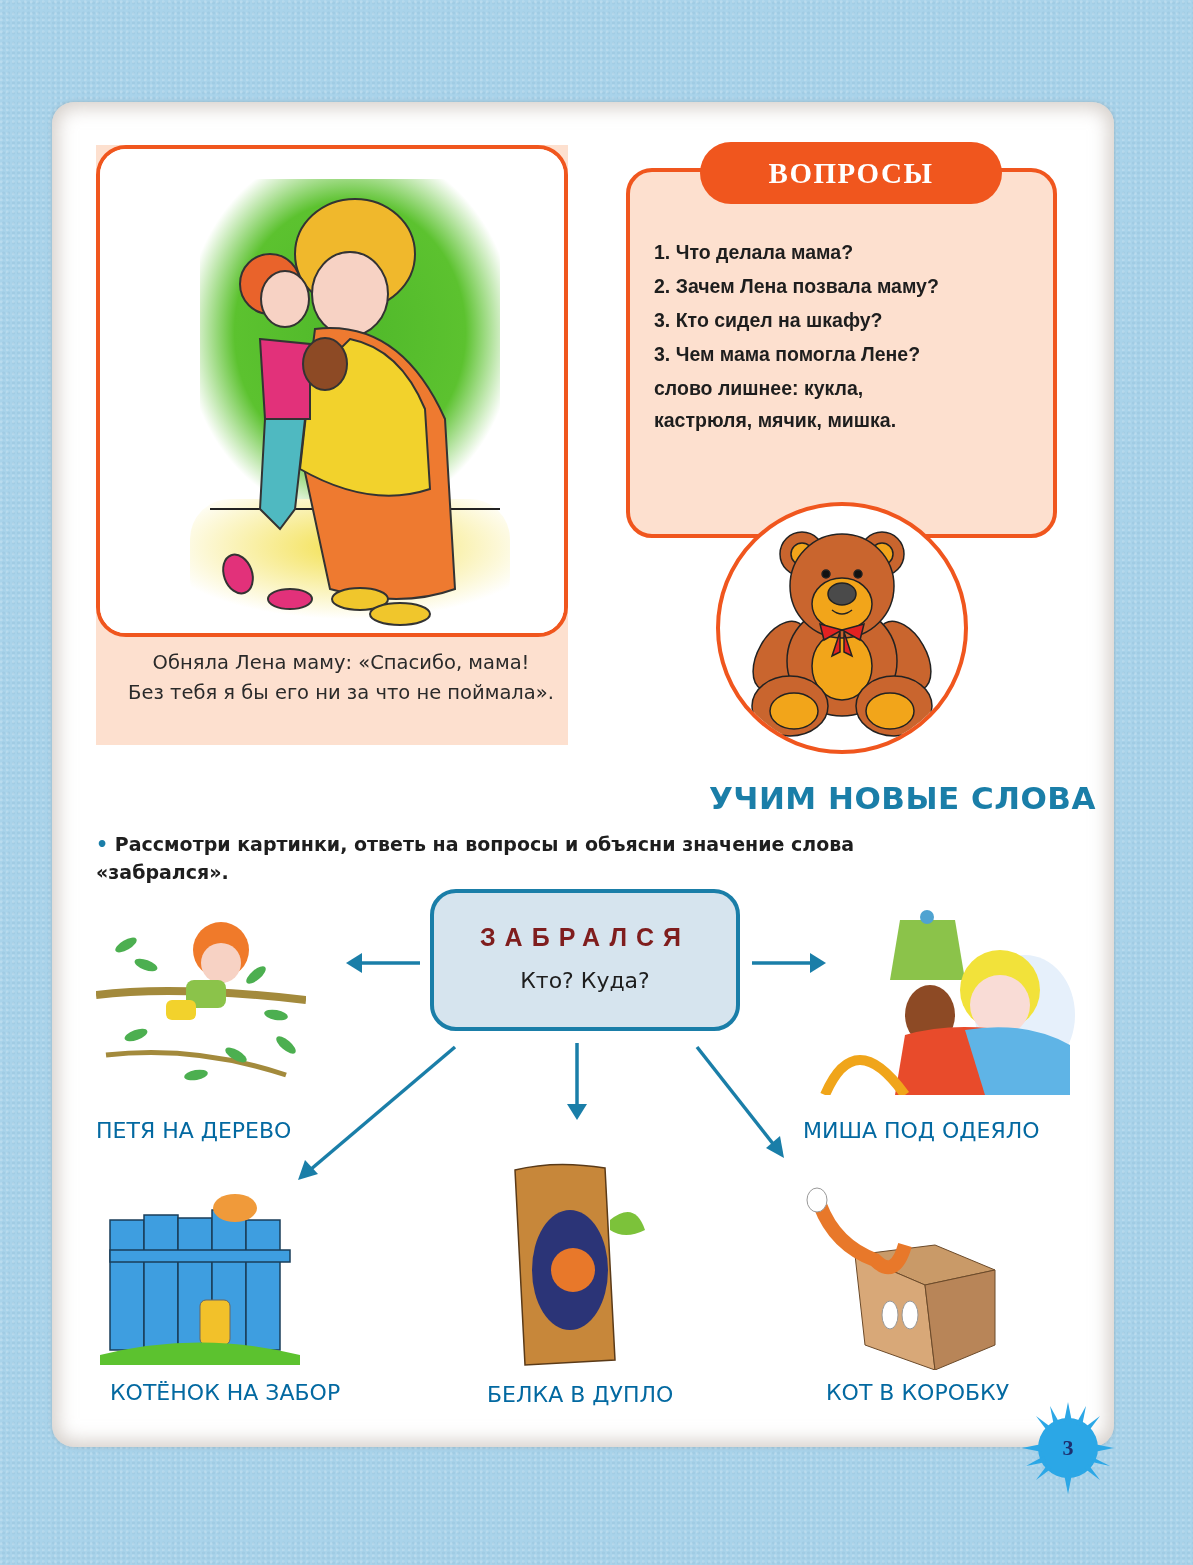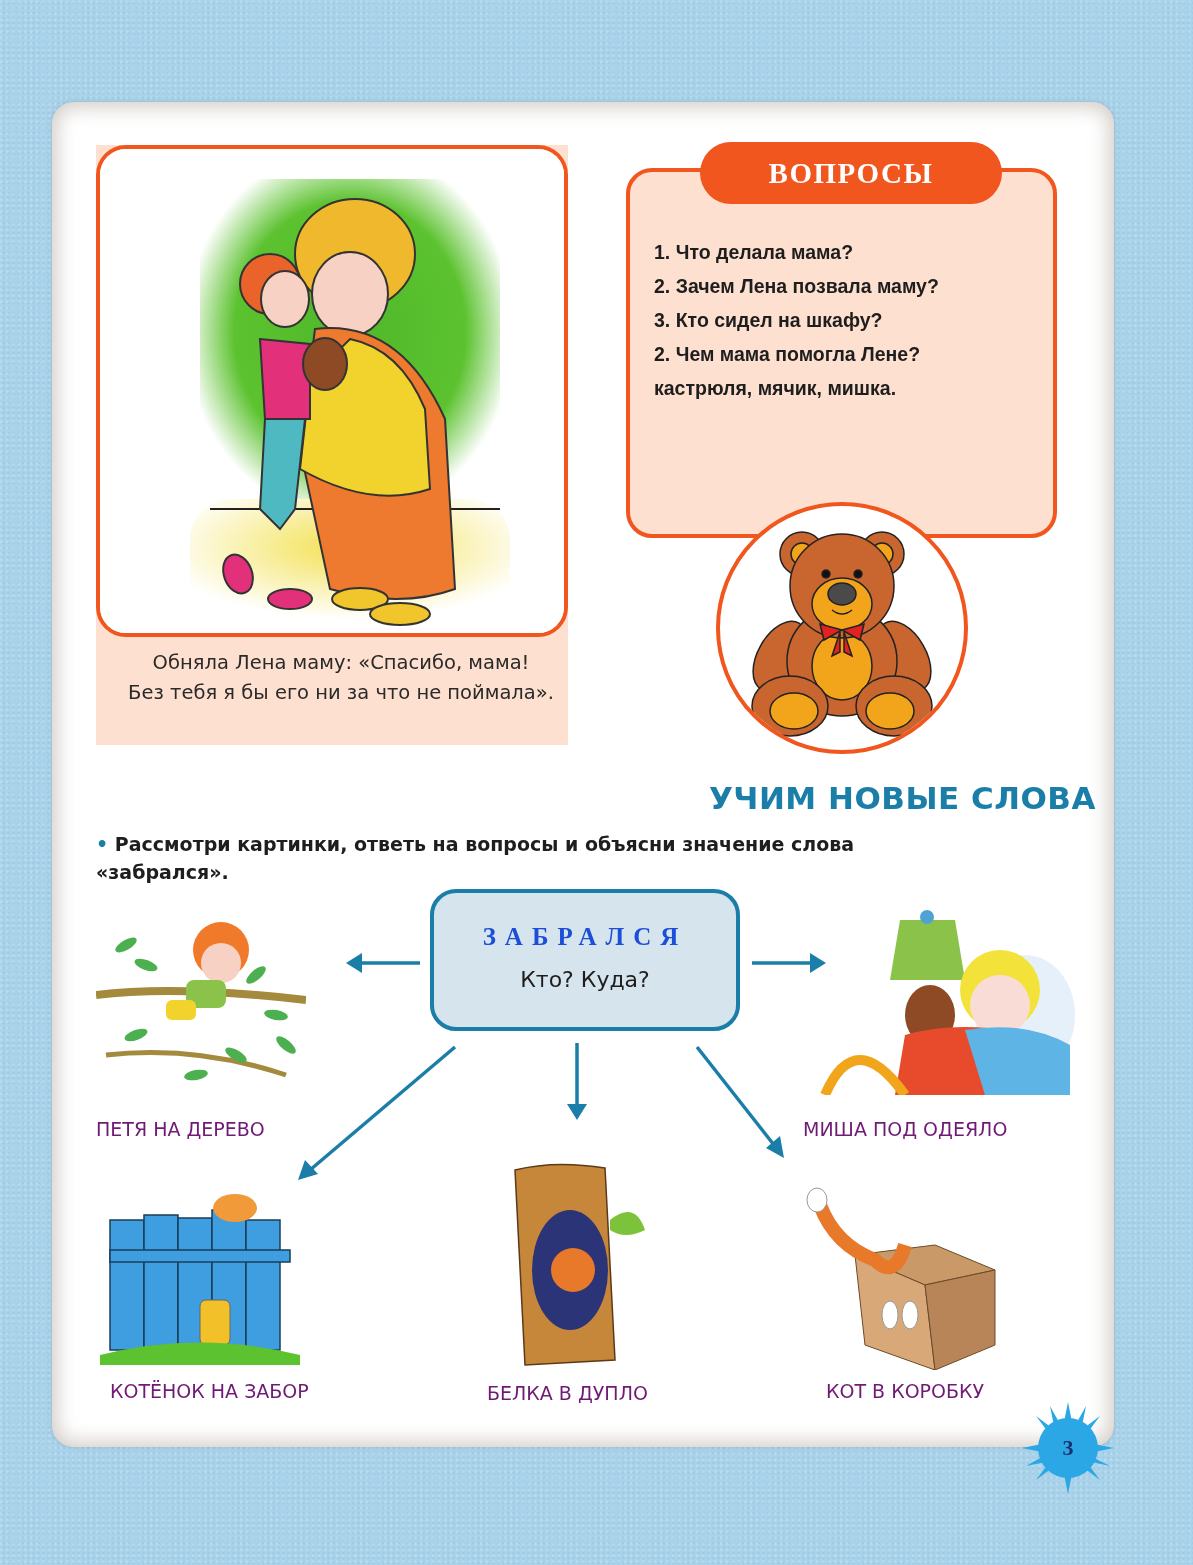--- a/index.html
+++ b/index.html
@@ -72,33 +72,33 @@
   }
   .instruction .bullet { color: #1a7ea8; }
 
   .center-box {
     left: 430px; top: 889px; width: 310px; height: 142px;
     background: #d6e4ee; border: 4px solid #1a7ea8; border-radius: 26px;
     text-align: center;
   }
   .center-word {
     margin-top: 30px; font-weight: bold; font-size: 25px; letter-spacing: 9px;
-    color: #1d4ed8; font-family: Liberation Serif, serif;
+    color: #7f1d1d; font-family: Liberation Sans, sans-serif;
   }
   .center-q {
     margin-top: 16px; font-size: 22px; color: #1e1e1e;
     font-family: "DejaVu Sans", sans-serif;
   }
 
   .arrows { left: 0; top: 0; width: 1193px; height: 1565px; pointer-events: none; }
 
   .pic { position: absolute; }
   .label {
     position: absolute; font-family: "DejaVu Sans", sans-serif;
-    font-size: 19px; color: #701a75; white-space: nowrap;
+    font-size: 22px; color: #0369a1; white-space: nowrap;
   }
 
   .page-num {
     left: 1020px; top: 1400px; width: 96px; height: 96px;
     display: flex; align-items: center; justify-content: center;
   }
   .page-num svg { position: absolute; left: 0; top: 0; }
   .page-num span {
     position: relative; font-family: "Liberation Serif", serif; font-weight: bold;
     font-size: 22px; color: #1d2f6e;
@@ -150,22 +150,23 @@
   <span>Обняла Лена маму: «Спасибо, мама!</span>
   <span>Без тебя я бы его ни за что не поймала».</span>
 </div>
 
 <div class="abs q-box"></div>
 <div class="abs q-tab">ВОПРОСЫ</div>
 <div class="abs q-list">
   <div class="q-item">1. Что делала мама?</div>
   <div class="q-item">2. Зачем Лена позвала маму?</div>
   <div class="q-item">3. Кто сидел на шкафу?</div>
-  <div class="q-item">2. Чем мама помогла Лене?</div>
+  <div class="q-item">3. Чем мама помогла Лене?</div>
   <div class="q-item" style="margin-bottom:0;">
+    <div>слово лишнее: кукла,</div>
     <div>кастрюля, мячик, мишка.</div>
   </div>
 </div>
 <div class="abs bear-circle">
   <svg viewBox="0 0 244 244" width="244" height="244">
     <g stroke="#222" stroke-width="1.5">
       <circle cx="82" cy="48" r="22" fill="#c9652e"></circle>
       <circle cx="82" cy="48" r="11" fill="#f2a51a"></circle>
       <circle cx="162" cy="48" r="22" fill="#c9652e"></circle>
       <circle cx="162" cy="48" r="11" fill="#f2a51a"></circle>

